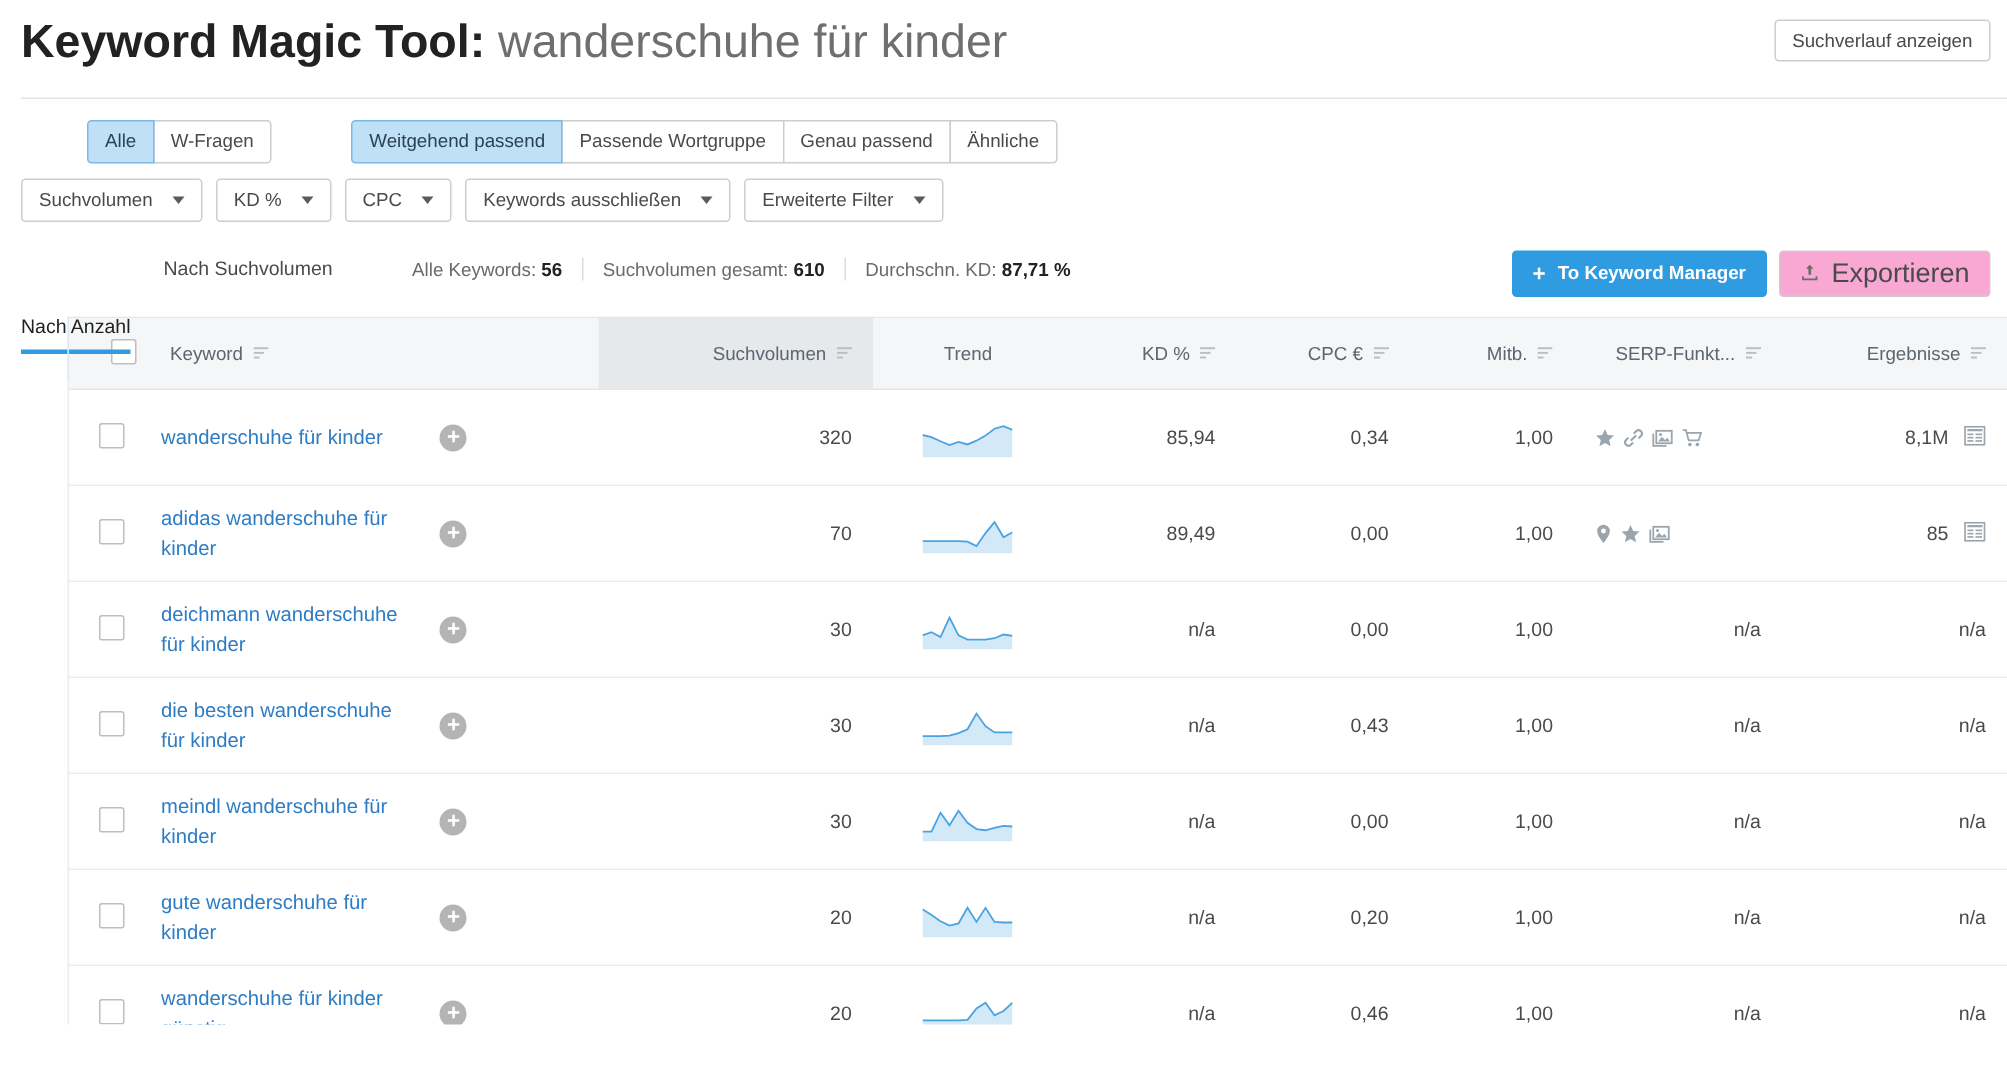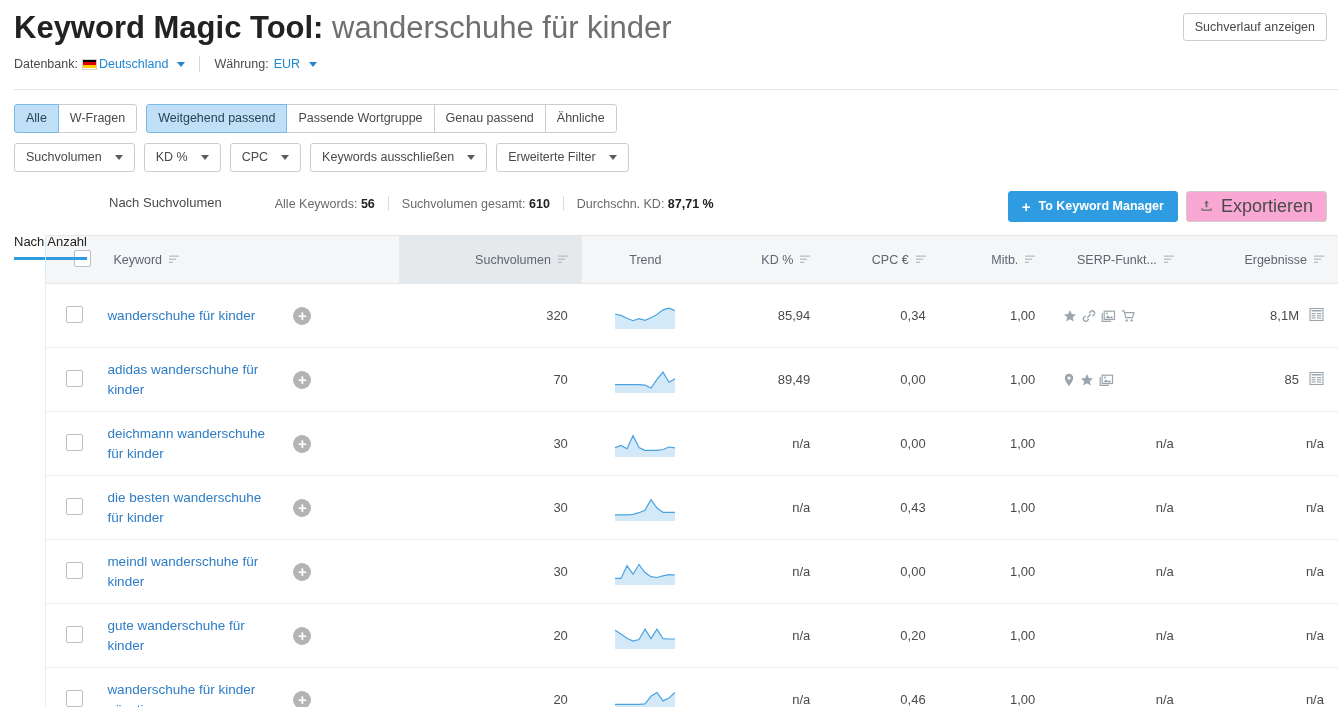--- a/index.html
+++ b/index.html
@@ -45,21 +45,21 @@
 
   .header-rule { height: 1px; background: #e3e3e3; margin-top: 17px; }
 
   
   .filters { padding: 14px 0 0 14px; }
   .seg-row { display: flex; align-items: center; gap: 9px; }
   .seg-group { display: flex; }
   .seg-btn {
     font-size: 12.5px; color: #4a4a4a; background: #ffffff;
     border: 1px solid #cdcdcd; padding: 6px 11px; cursor: pointer;
-    line-height: 15px; white-space: nowrap;
+    line-height: 15px; white-space: nowrap; margin-left: 44px;
   }
   .seg-group .seg-btn + .seg-btn { margin-left: -1px; }
   .seg-group .seg-btn:first-child { border-radius: 3px 0 0 3px; }
   .seg-group .seg-btn:last-child { border-radius: 0 3px 3px 0; }
   .seg-group .seg-btn:only-child { border-radius: 3px; }
   .seg-btn.active {
     background: #bfe0f7; border-color: #7bb8e4; color: #2b4254; position: relative; z-index: 2;
   }
 
   .dd-row { display: flex; align-items: center; gap: 9px; margin-top: 10px; }
@@ -160,38 +160,20 @@
 </style>
 </head>
 <body>
 
 <div class="page-header">
   <div class="title-line">
     <span>Keyword Magic Tool:</span>
     <span class="kw">wanderschuhe für kinder</span>
   </div>
 
-  <div class="meta-line">
-    <span class="meta-label">Datenbank:</span>
-    <span class="flag">
-        <i class="b1"></i>
-        <i class="b2"></i>
-        <i class="b3"></i>
-      </span>
-    <span class="meta-group">
-      <span class="link-blue">Deutschland</span>
-      <span class="caret-down"></span>
-    </span>
-    <span class="meta-sep"></span>
-    <span class="meta-label">Währung:</span>
-    <span class="meta-group" style="margin-left:5px">
-      <span class="link-blue">EUR</span>
-      <span class="caret-down"></span>
-    </span>
-  </div>
 
   <button class="history-btn">Suchverlauf anzeigen</button>
   <div class="header-rule"></div>
 </div>
 
 <div class="filters">
   <div class="seg-row">
     <div class="seg-group" id="match-tabs">
         <button class="seg-btn active">Alle</button>
         <button class="seg-btn">W-Fragen</button>

